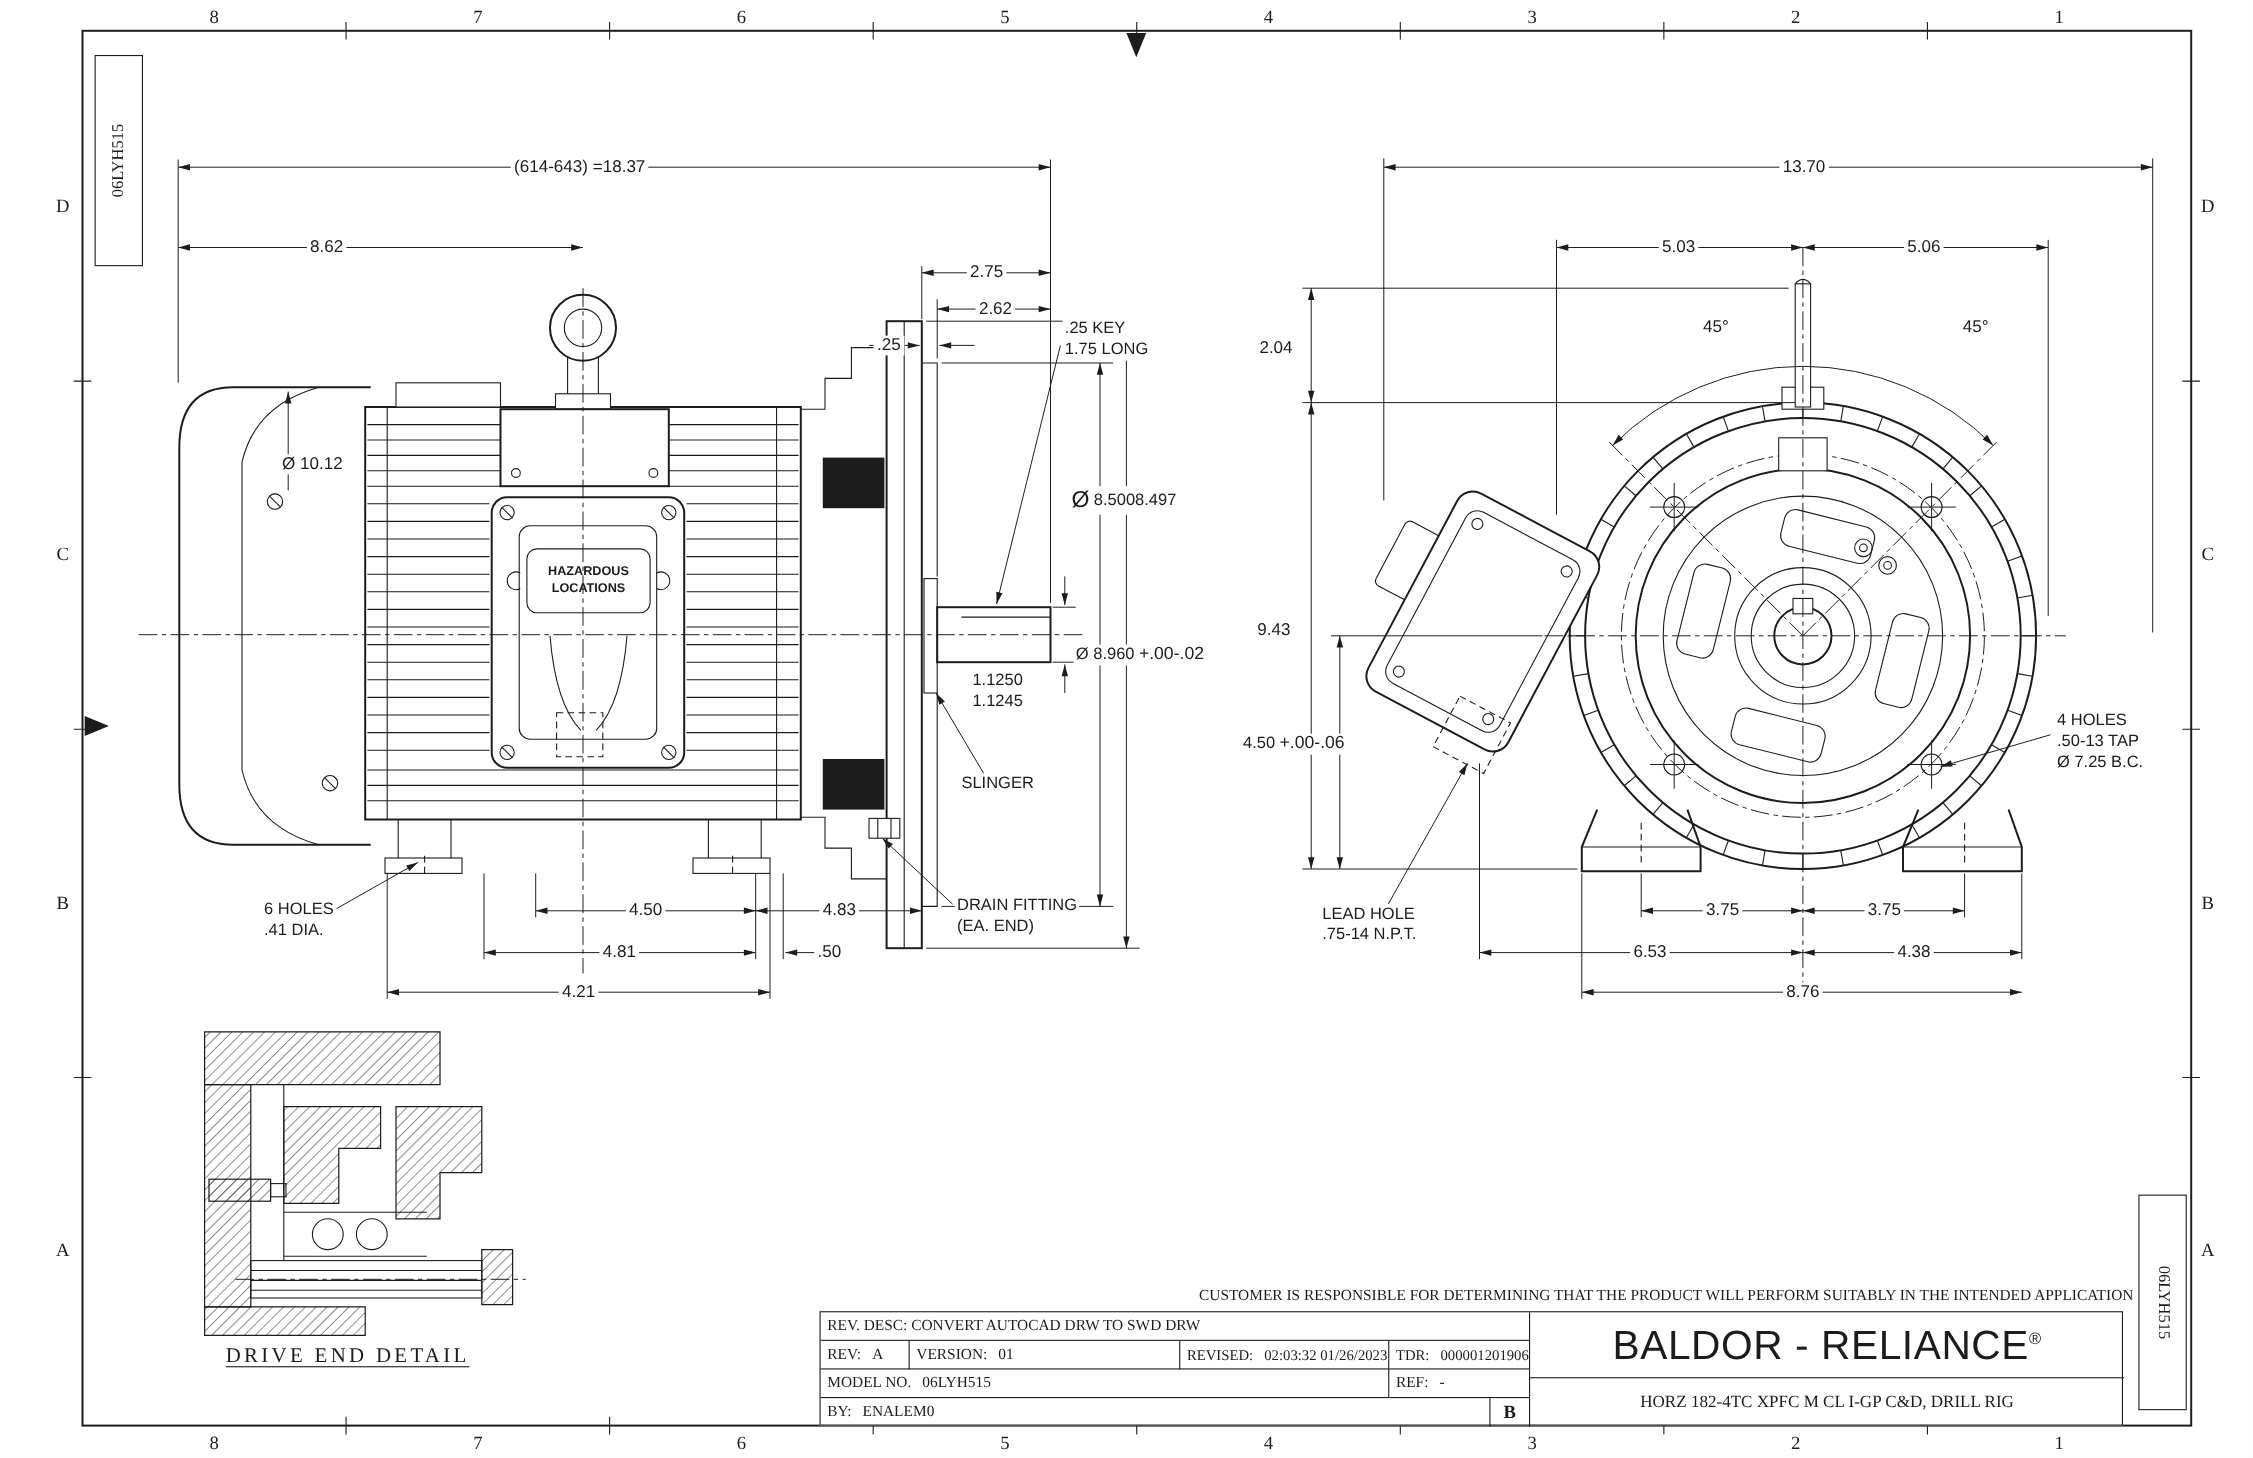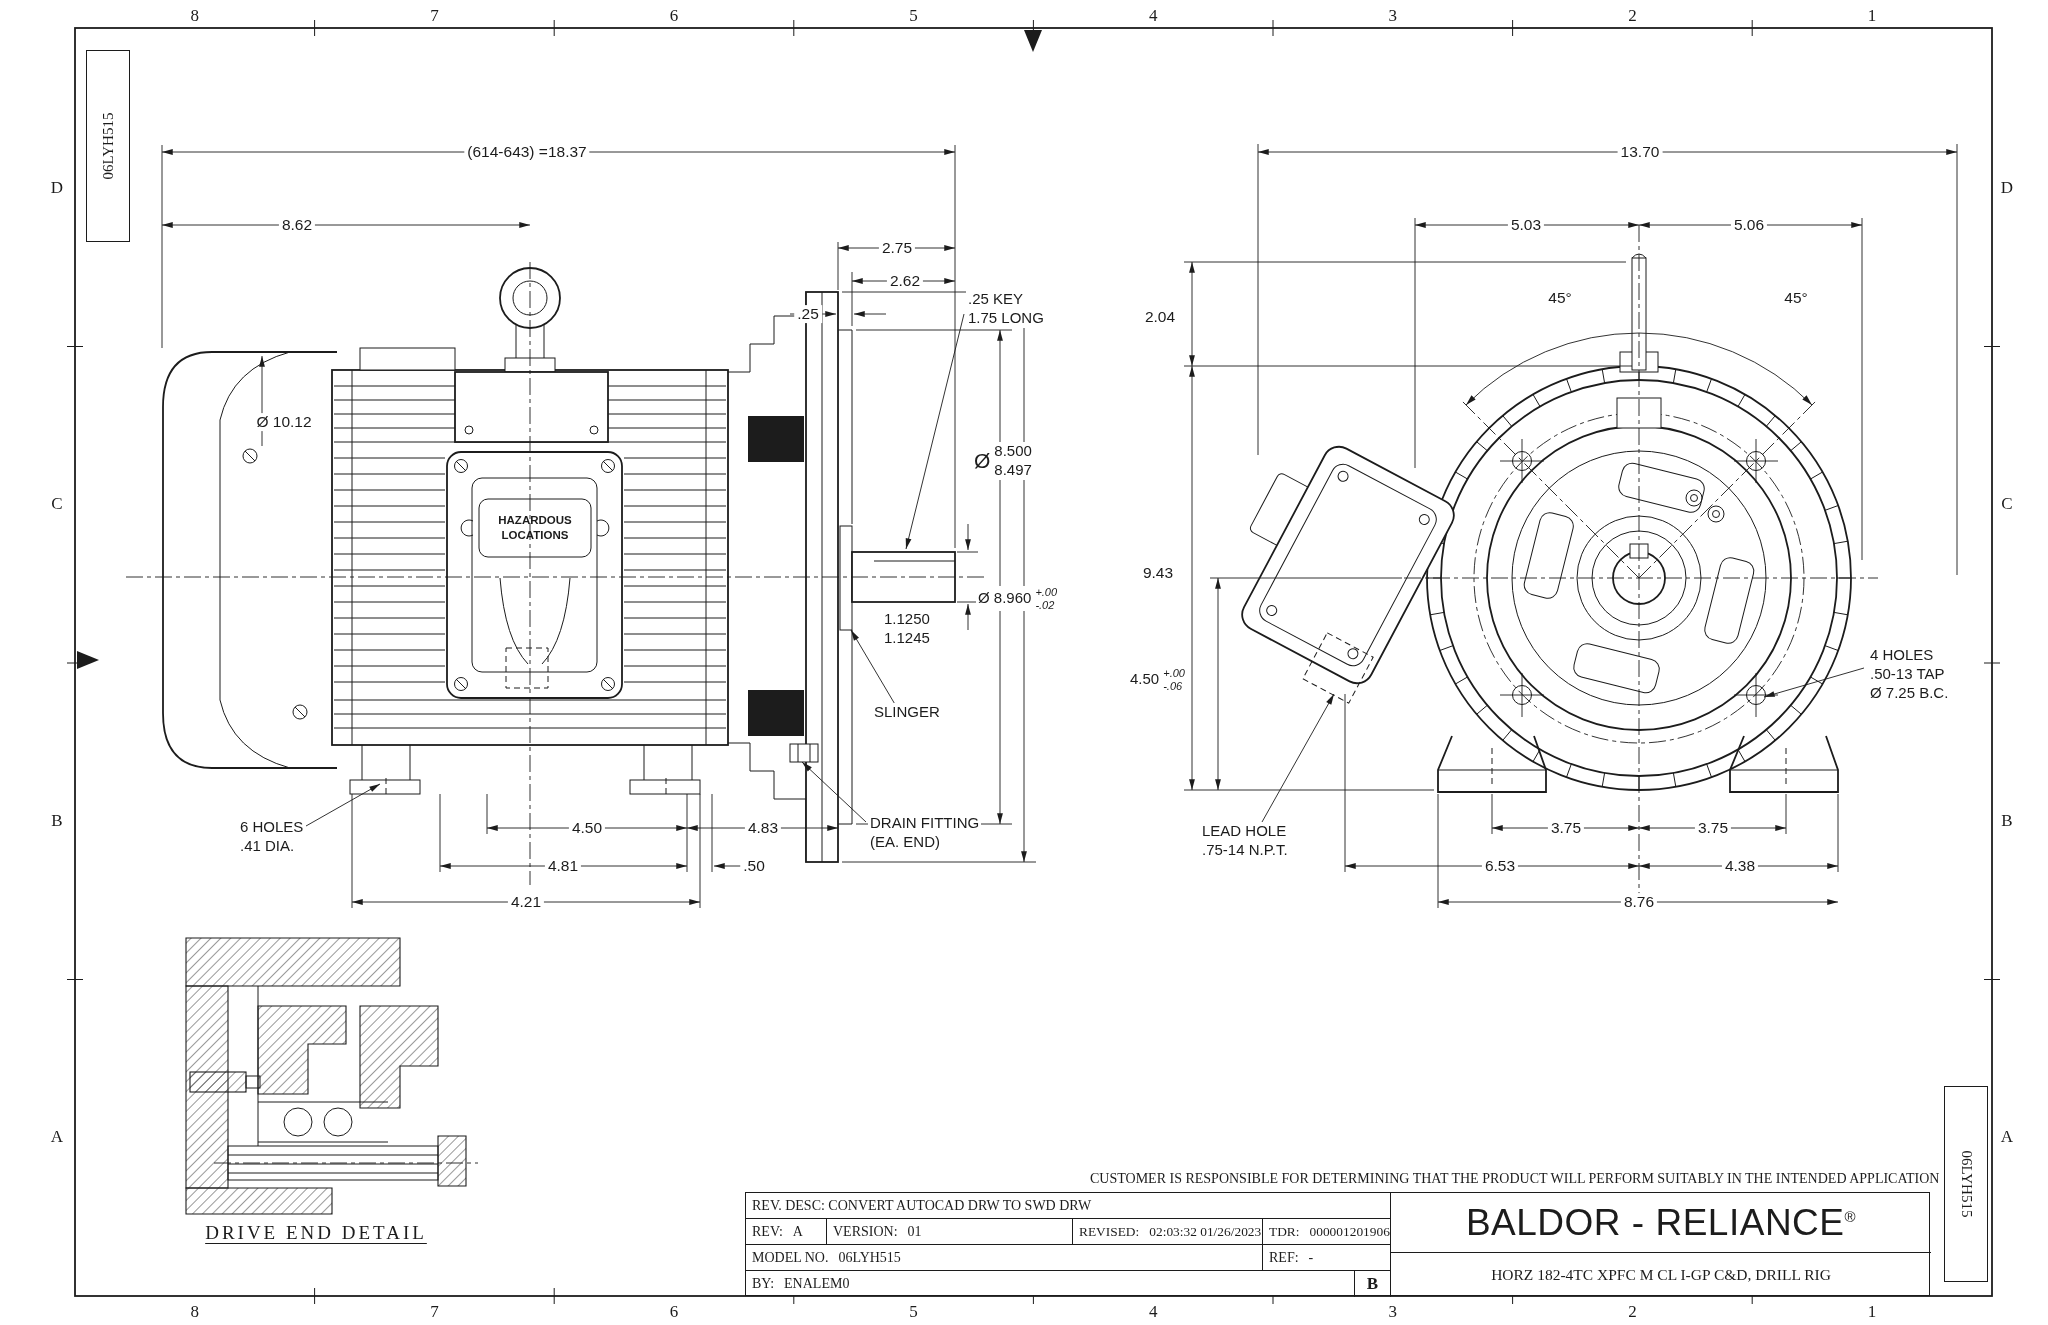--- a/index.html
+++ b/index.html
@@ -20,22 +20,22 @@
   .ht{fill:url(#hatch);stroke:var(--ink);stroke-width:1.1}
 
   
   .lbl{ position:absolute; transform:translate(-50%,-50%); background:var(--paper);
         padding:0 3px; font-size:15.5px; white-space:nowrap; line-height:1.15; }
   .note{ position:absolute; background:var(--paper); padding:0 2px; font-size:15px;
          line-height:1.25; white-space:nowrap; }
   .note div{white-space:nowrap}
   .dia-stack{display:flex; align-items:center; gap:4px;}
   .dia-stack .phi{font-size:21px;}
-  .colv{display:flex; flex-direction:column;}
-  .tol .colv span{font-size:11px; line-height:1.15;font-style:italic;}
+  .colv{display:flex; flex-direction:row;}
+  .tol .colv span{font-size:16px; line-height:1.15;}
   .hz{ font-weight:bold; font-size:11.5px; text-align:center; line-height:1.3; background:transparent;}
 
   .zone{ position:absolute; transform:translate(-50%,-50%); font-family:"Liberation Serif",serif;
          font-size:17px; }
   .idbox{ position:absolute; border:1.6px solid var(--ink); background:var(--paper);}
   .vtext{ position:absolute; left:50%; top:50%; white-space:nowrap;
           font-family:"Liberation Serif",serif; font-size:15px;}
   .ccw{ transform:translate(-50%,-50%) rotate(-90deg);}
   .cw{ transform:translate(-50%,-50%) rotate(90deg);}
 

